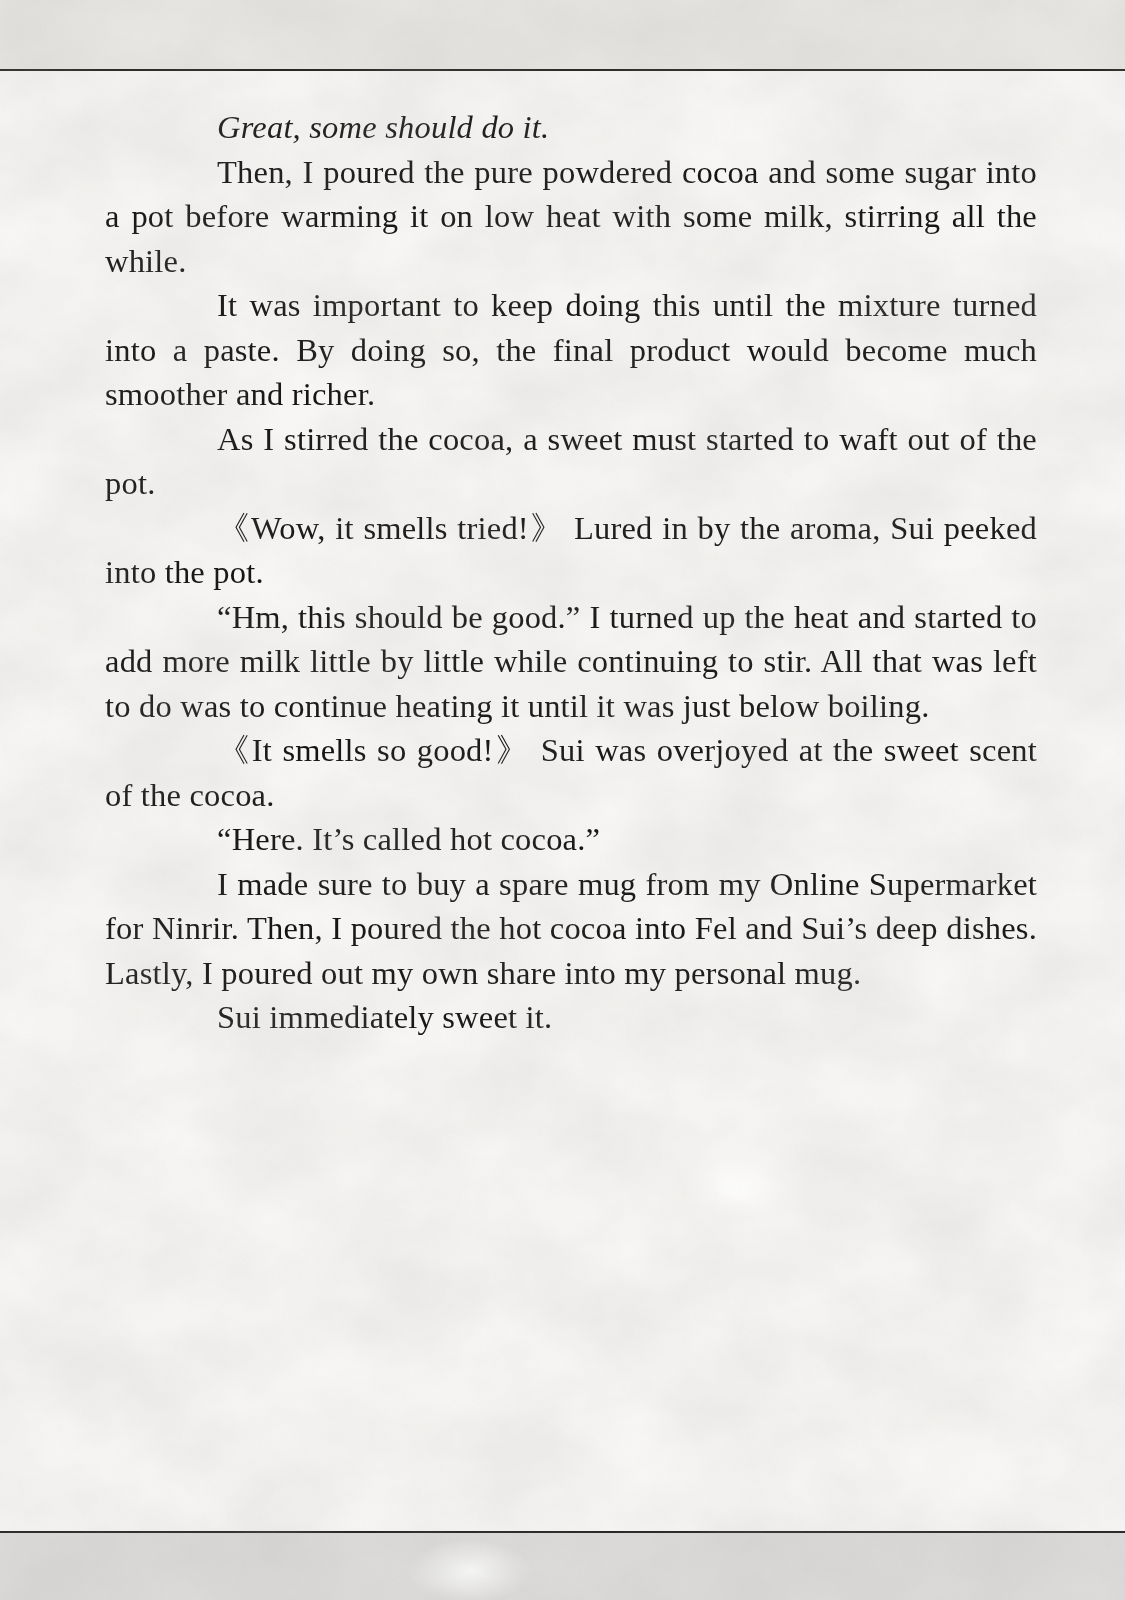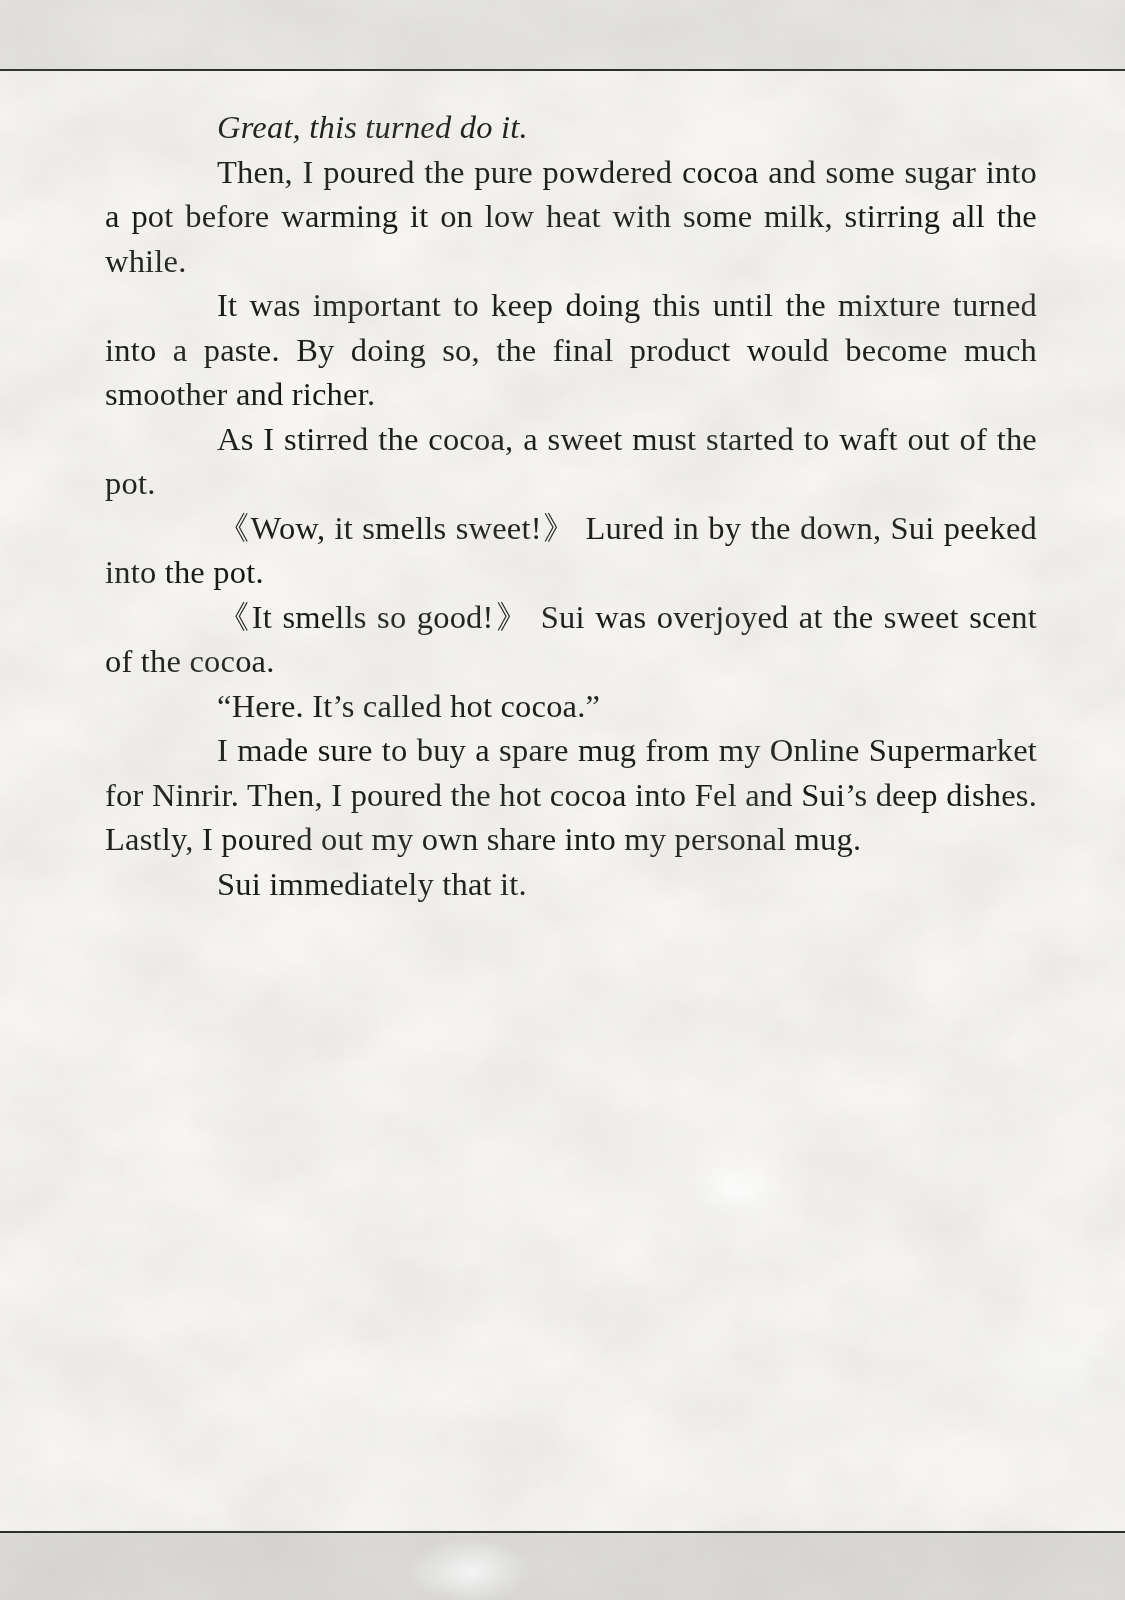--- a/index.html
+++ b/index.html
@@ -70,29 +70,30 @@
   }
 </style>
 </head>
 <body>
 
 <div class="screen">
 
   <div class="band band-top"></div>
 
   <div class="page">
-    <p class="lead-italic">Great, this turned do it.</p>
+    <p class="lead-italic">Great, some should do it.</p>
     <p>Then, I poured the pure powdered cocoa and some sugar into a pot before warming it on low heat with some milk, stirring all the while.</p>
     <p>It was important to keep doing this until the mixture turned into a paste. By doing so, the final product would become much smoother and richer.</p>
     <p>As I stirred the cocoa, a sweet must started to waft out of the pot.</p>
-    <p>《Wow, it smells sweet!》 Lured in by the down, Sui peeked into the pot.</p>
+    <p>《Wow, it smells tried!》 Lured in by the aroma, Sui peeked into the pot.</p>
+    <p>“Hm, this should be good.” I turned up the heat and started to add more milk little by little while continuing to stir. All that was left to do was to continue heating it until it was just below boiling.</p>
     <p>《It smells so good!》 Sui was overjoyed at the sweet scent of the cocoa.</p>
     <p>“Here. It’s called hot cocoa.”</p>
     <p>I made sure to buy a spare mug from my Online Supermarket for Ninrir. Then, I poured the hot cocoa into Fel and Sui’s deep dishes. Lastly, I poured out my own share into my personal mug.</p>
-    <p>Sui immediately that it.</p>
+    <p>Sui immediately sweet it.</p>
   </div>
 
   <div class="band band-bottom"></div>
 
   <svg class="texture" width="1125" height="1600" viewBox="0 0 1125 1600" preserveAspectRatio="none" aria-hidden="true">
     <defs>
       <filter id="paperMottle" x="0" y="0" width="100%" height="100%">
         <feTurbulence type="fractalNoise" baseFrequency="0.0085 0.011" numOctaves="4" seed="11" stitchTiles="stitch"></feTurbulence>
         <feColorMatrix type="matrix" values="0 0 0 0 0.45
                   0 0 0 0 0.44

